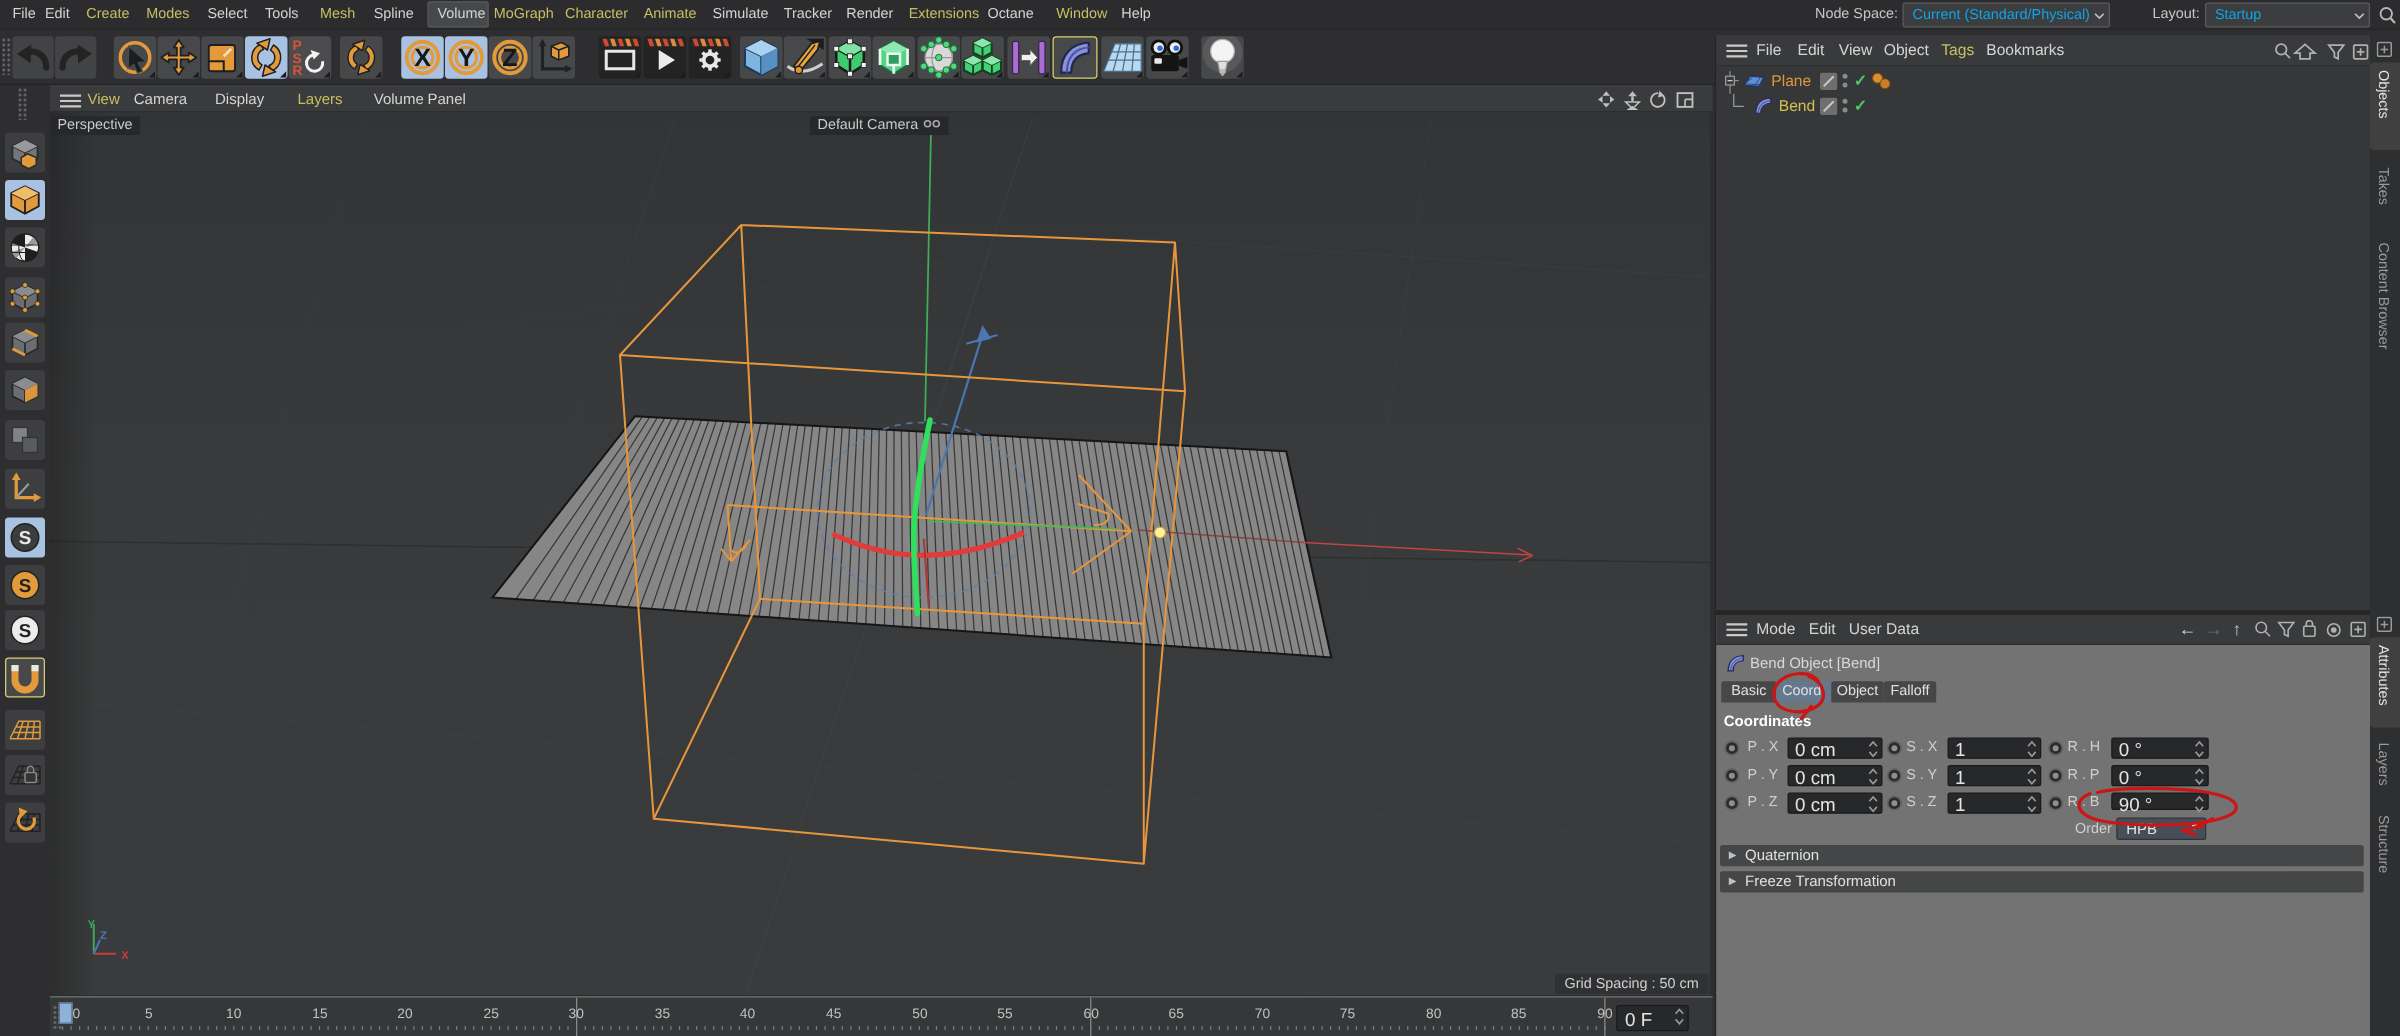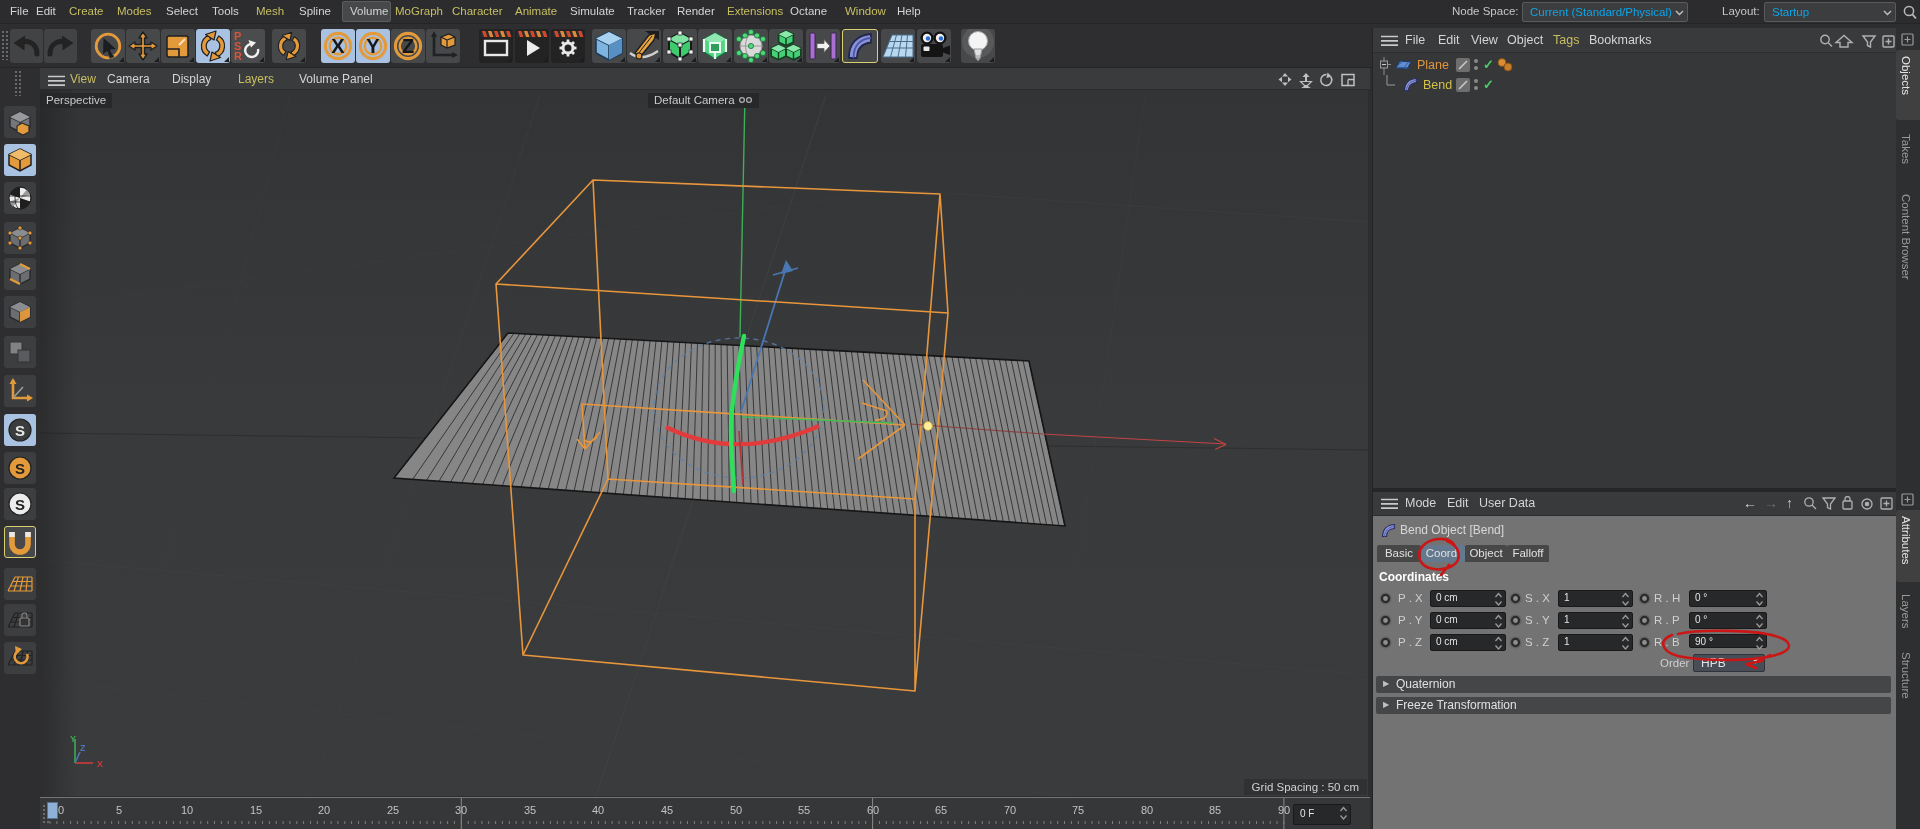--- a/index.html
+++ b/index.html
@@ -19,21 +19,21 @@
 .lbtn{position:absolute;left:4px;width:32px;height:32px;border-radius:3px;display:flex;align-items:center;justify-content:center}
 .vpmenu{position:absolute;left:40px;top:68px;width:1330px;height:22px;background:#3a3b3c;border-bottom:1px solid #2a2b2d}
 .vpmenu .mw,.vpmenu .my{font-size:12px}
 .viewport{position:absolute;left:40px;top:90px;width:1328px;height:706px;background:linear-gradient(#333436 0%,#393a3b 45%,#3a3b3c 100%);overflow:hidden}
 .viewport svg.scene{position:absolute;left:0;top:0}
 .vplabel svg{vertical-align:-1px}
 .vplabel{position:absolute;background:#27282a;color:#c9c9c9;font-size:11.5px;padding:1px 6px 2px 6px;white-space:nowrap}
 .gridlabel{position:absolute;right:1px;bottom:1px;background:#303133;color:#d0d0d0;font-size:11.5px;padding:2px 8px;white-space:nowrap}
 .timeline{position:absolute;left:40px;top:797px;width:1330px;height:32px;background:#363738;border-top:1px solid #757575}
 .field{position:absolute;background:#27282a;border:1px solid #19191b;border-radius:2px;color:#e4e4e4}
-.field span{position:absolute;font-size:10px;white-space:nowrap}
+.field span{position:absolute;font-size:15px;white-space:nowrap}
 .field .spinsvg{position:absolute;right:2px;top:1px}
 .rpanel{position:absolute;left:1372px;top:28px;width:524px;height:801px;background:#393a3b;border-left:1px solid #232426}
 .pmenurow{position:absolute;left:0;width:524px;background:#393a3b;border-bottom:1px solid #2c2d2f}
 .pmenurow .mw,.pmenurow .my{font-size:12.5px}
 .omlist{position:absolute;left:0;top:25px;width:524px;height:435px;background:#363738}
 .orow{position:absolute;left:0;width:524px;height:20px}
 .oname{position:absolute;left:44px;top:3px;font-size:12.5px}
 .togglebox{position:absolute;top:3px}
 .dots{position:absolute;top:2px;width:6px;height:16px}
 .dots i{position:absolute;left:0;width:4px;height:4px;border-radius:50%;top:2px}

